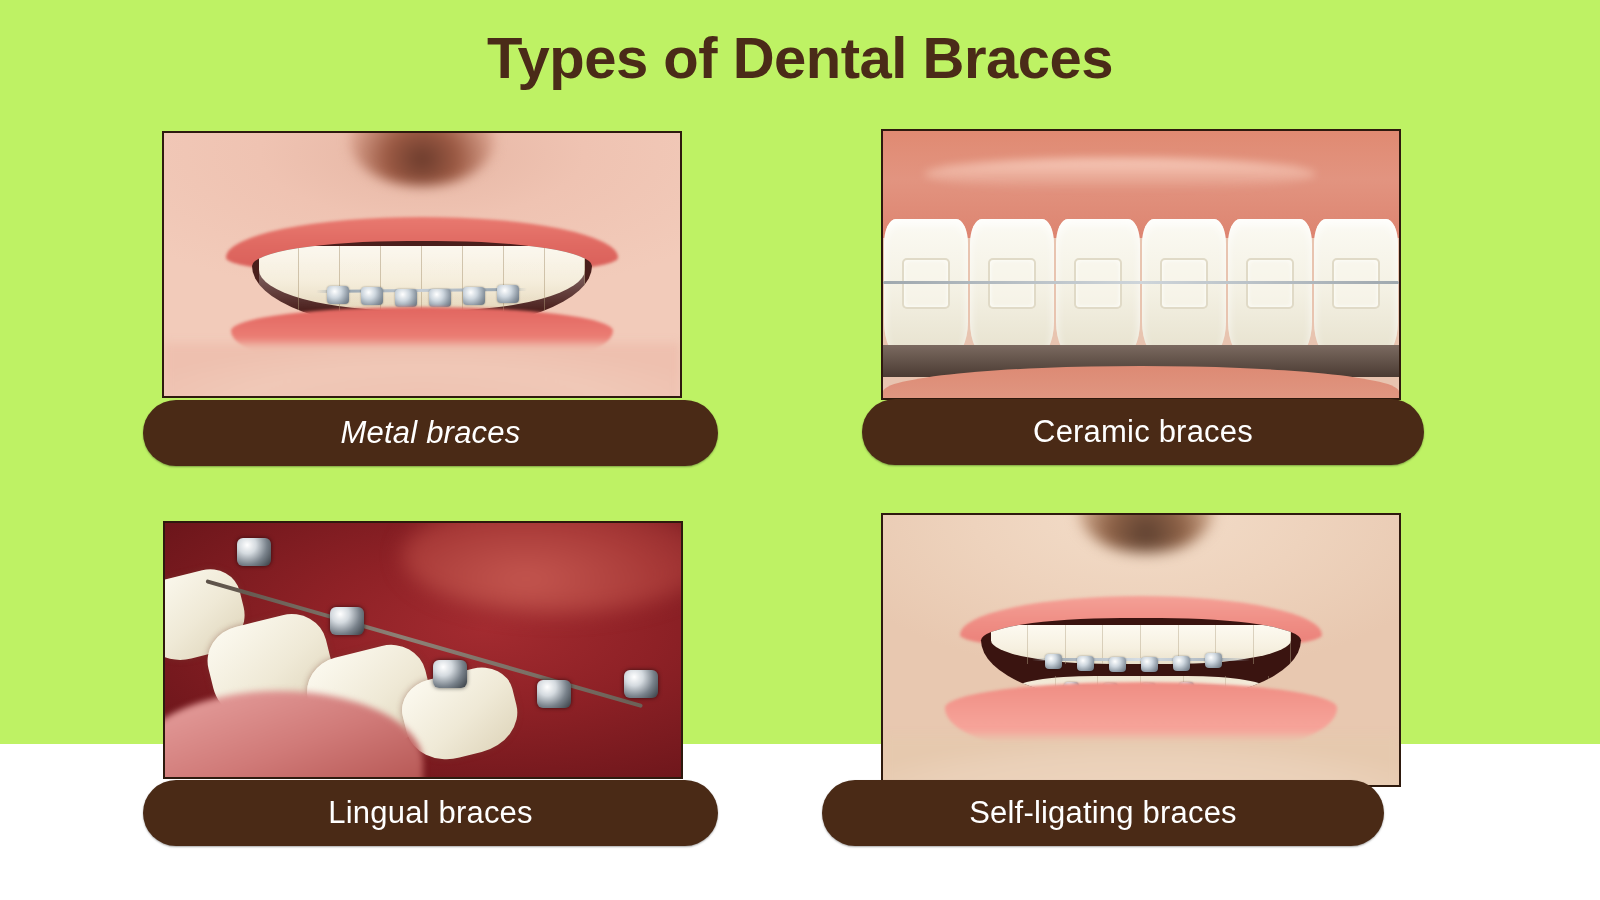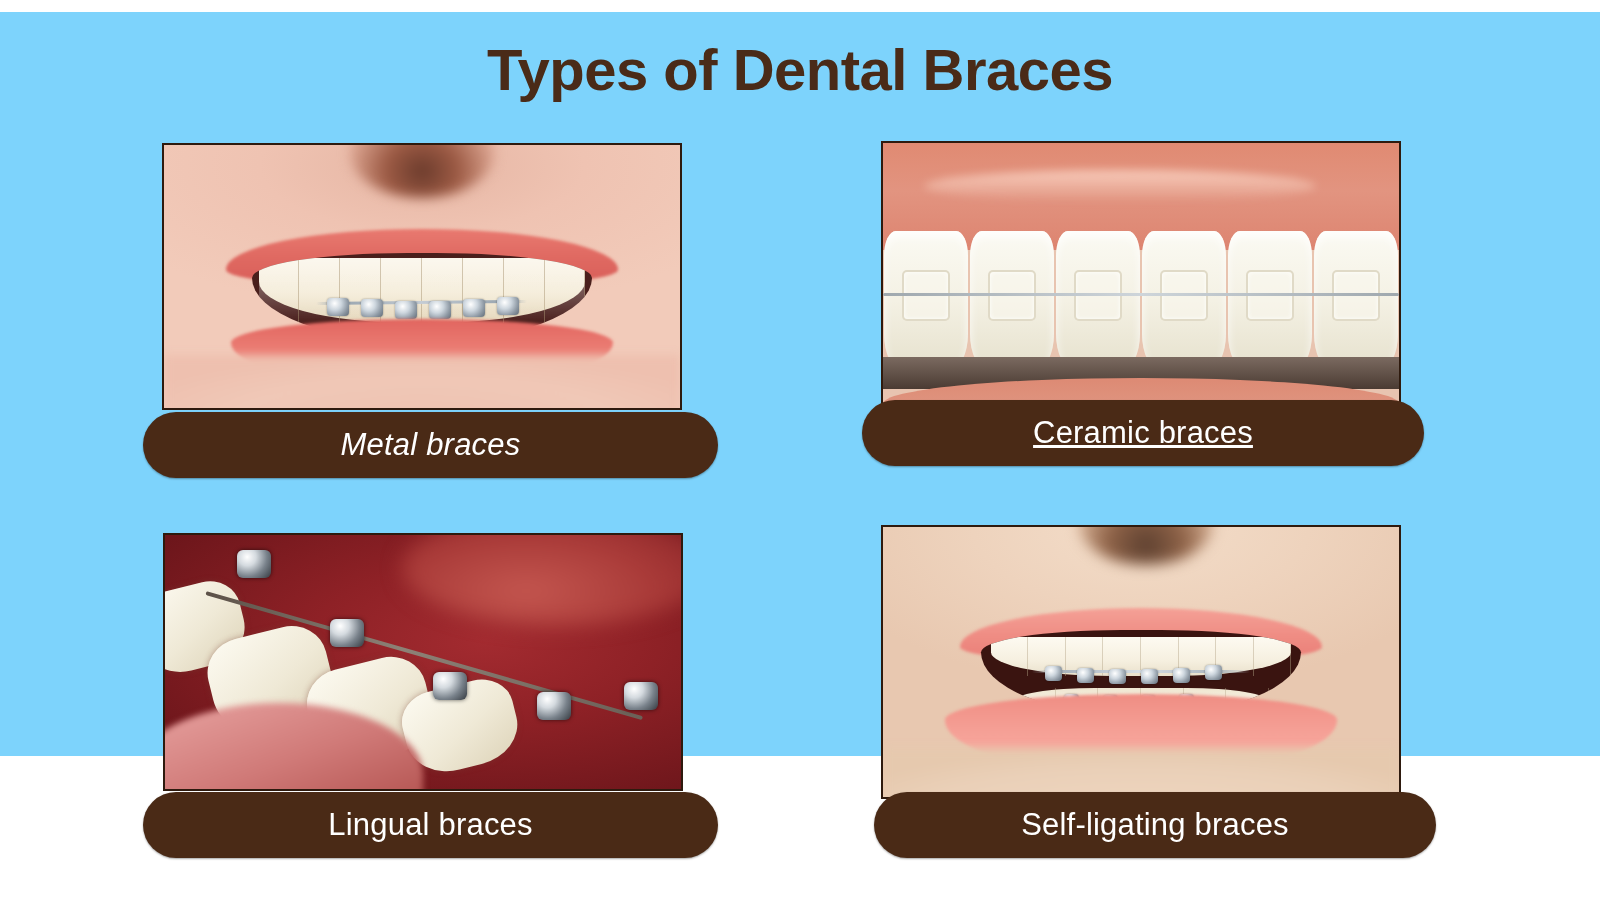--- a/index.html
+++ b/index.html
@@ -10,22 +10,21 @@
     height: 900px;
     background: #ffffff;
     font-family: "Liberation Sans", sans-serif;
     overflow: hidden;
   }
 
   .poster {
     position: relative;
     width: 1600px;
     height: 744px;
-    background: #7dd3fc;
-    margin-top: 12px;
+    background: #bef264;
   }
 
   
   .poster-title {
     position: absolute;
     top: 24px;
     left: 0;
     width: 1600px;
     text-align: center;
     font-size: 58px;
@@ -66,23 +65,23 @@
     color: #ffffff;
     display: flex;
     align-items: center;
     justify-content: center;
     font-size: 31px;
     font-weight: normal;
     letter-spacing: 0.2px;
     box-shadow: 0 1px 2px rgba(0,0,0,0.35);
   }
   .pill-tl { left: 143px;  top: 400px; width: 575px; font-style: italic; }
-  .pill-tr { left: 862px;  top: 388px; width: 562px; text-decoration: underline; }
+  .pill-tr { left: 862px;  top: 399px; width: 562px; }
   .pill-bl { left: 143px;  top: 780px; width: 575px; }
-  .pill-br { left: 874px;  top: 780px; width: 562px; }
+  .pill-br { left: 822px;  top: 780px; width: 562px; }
 
   
   .layer { position: absolute; }
 
   
   .p1-skin {
     inset: 0;
     background:
       radial-gradient(ellipse 70% 55% at 50% 8%, #e6b6a4 0%, #efc3b2 45%, #f2cbba 100%),
       linear-gradient(180deg, #eebeae 0%, #f0c6b5 40%, #edc0b0 100%);

